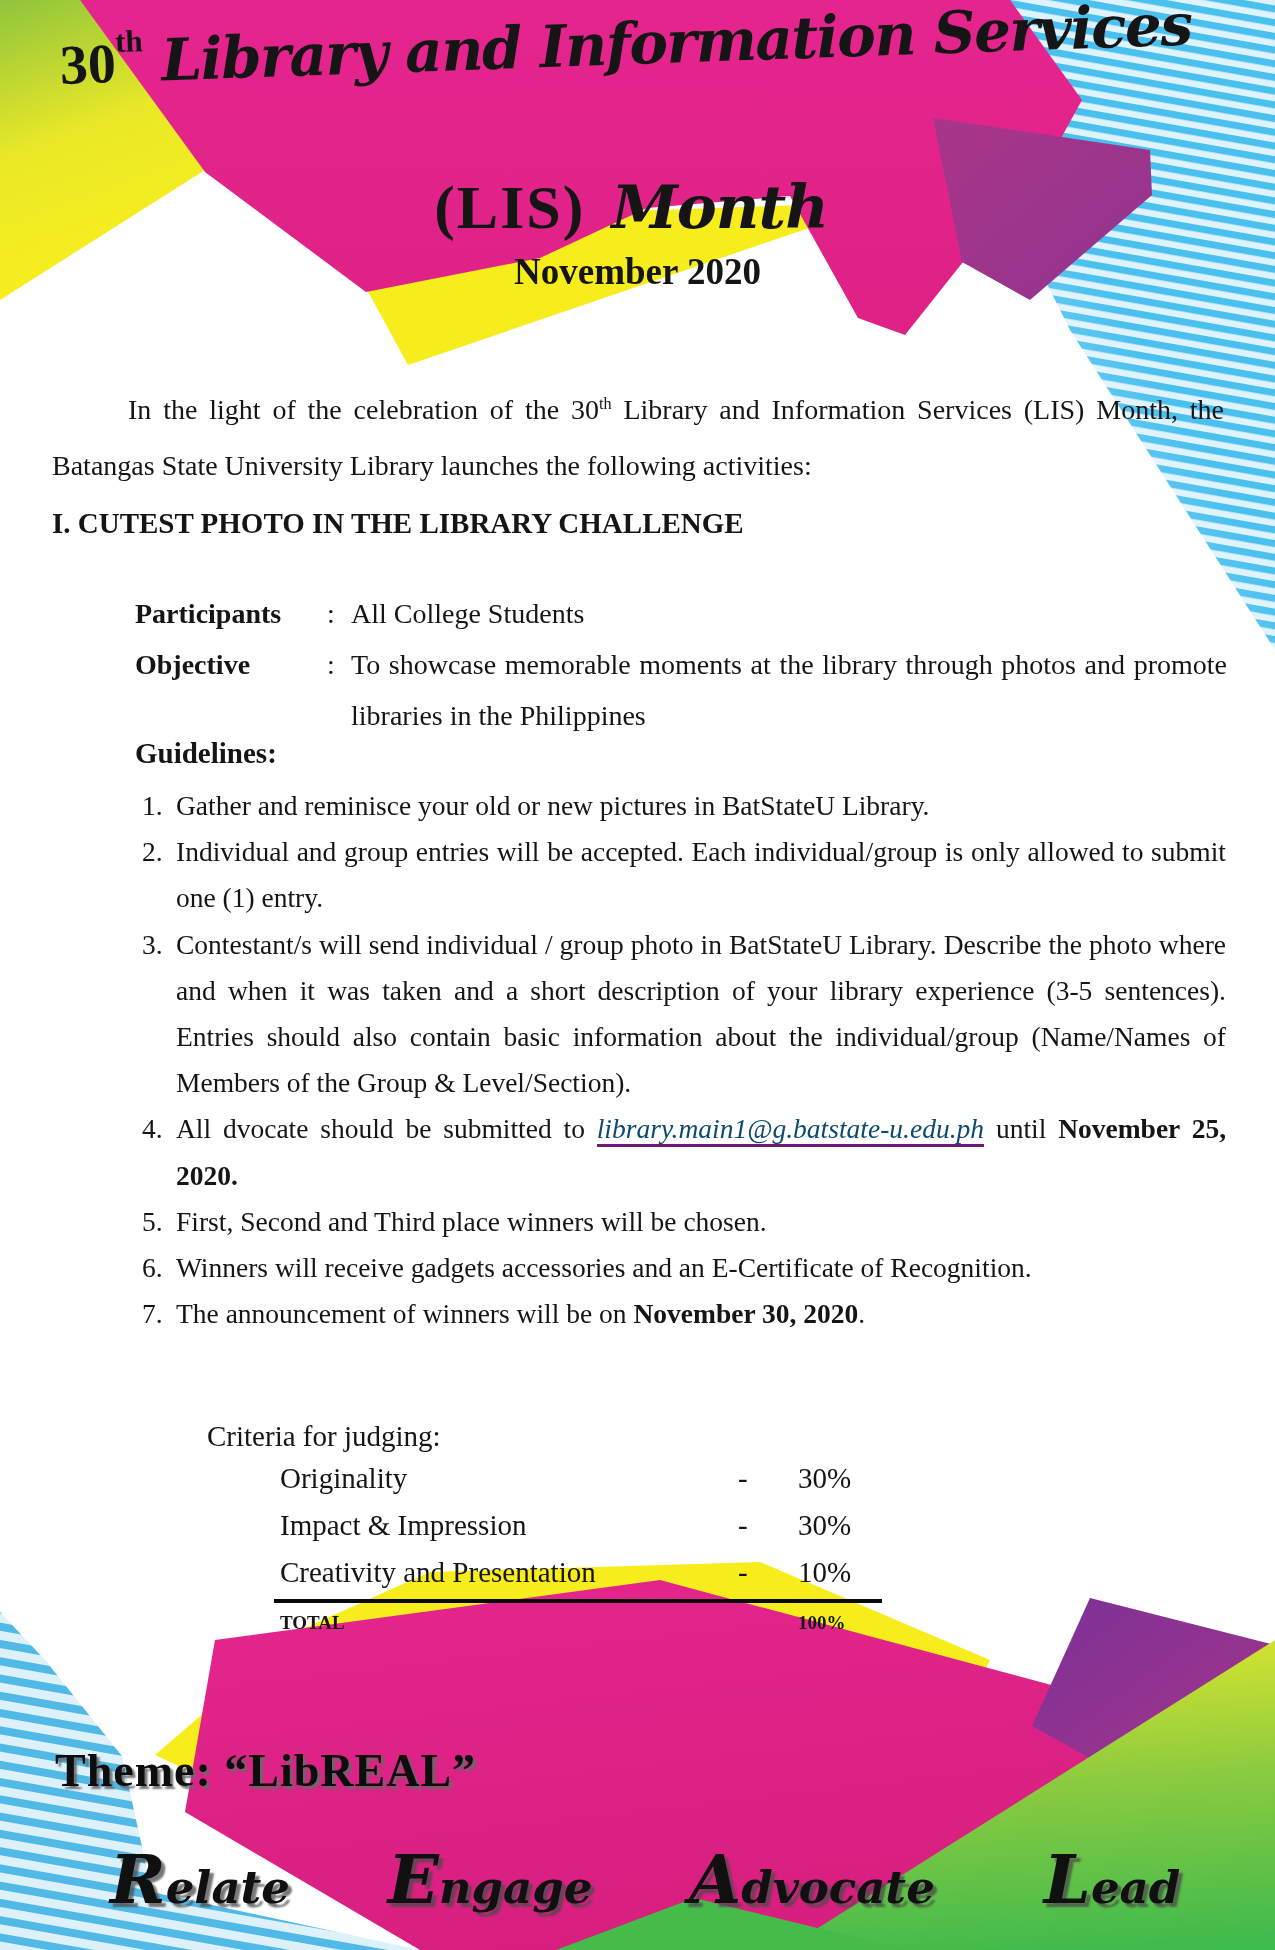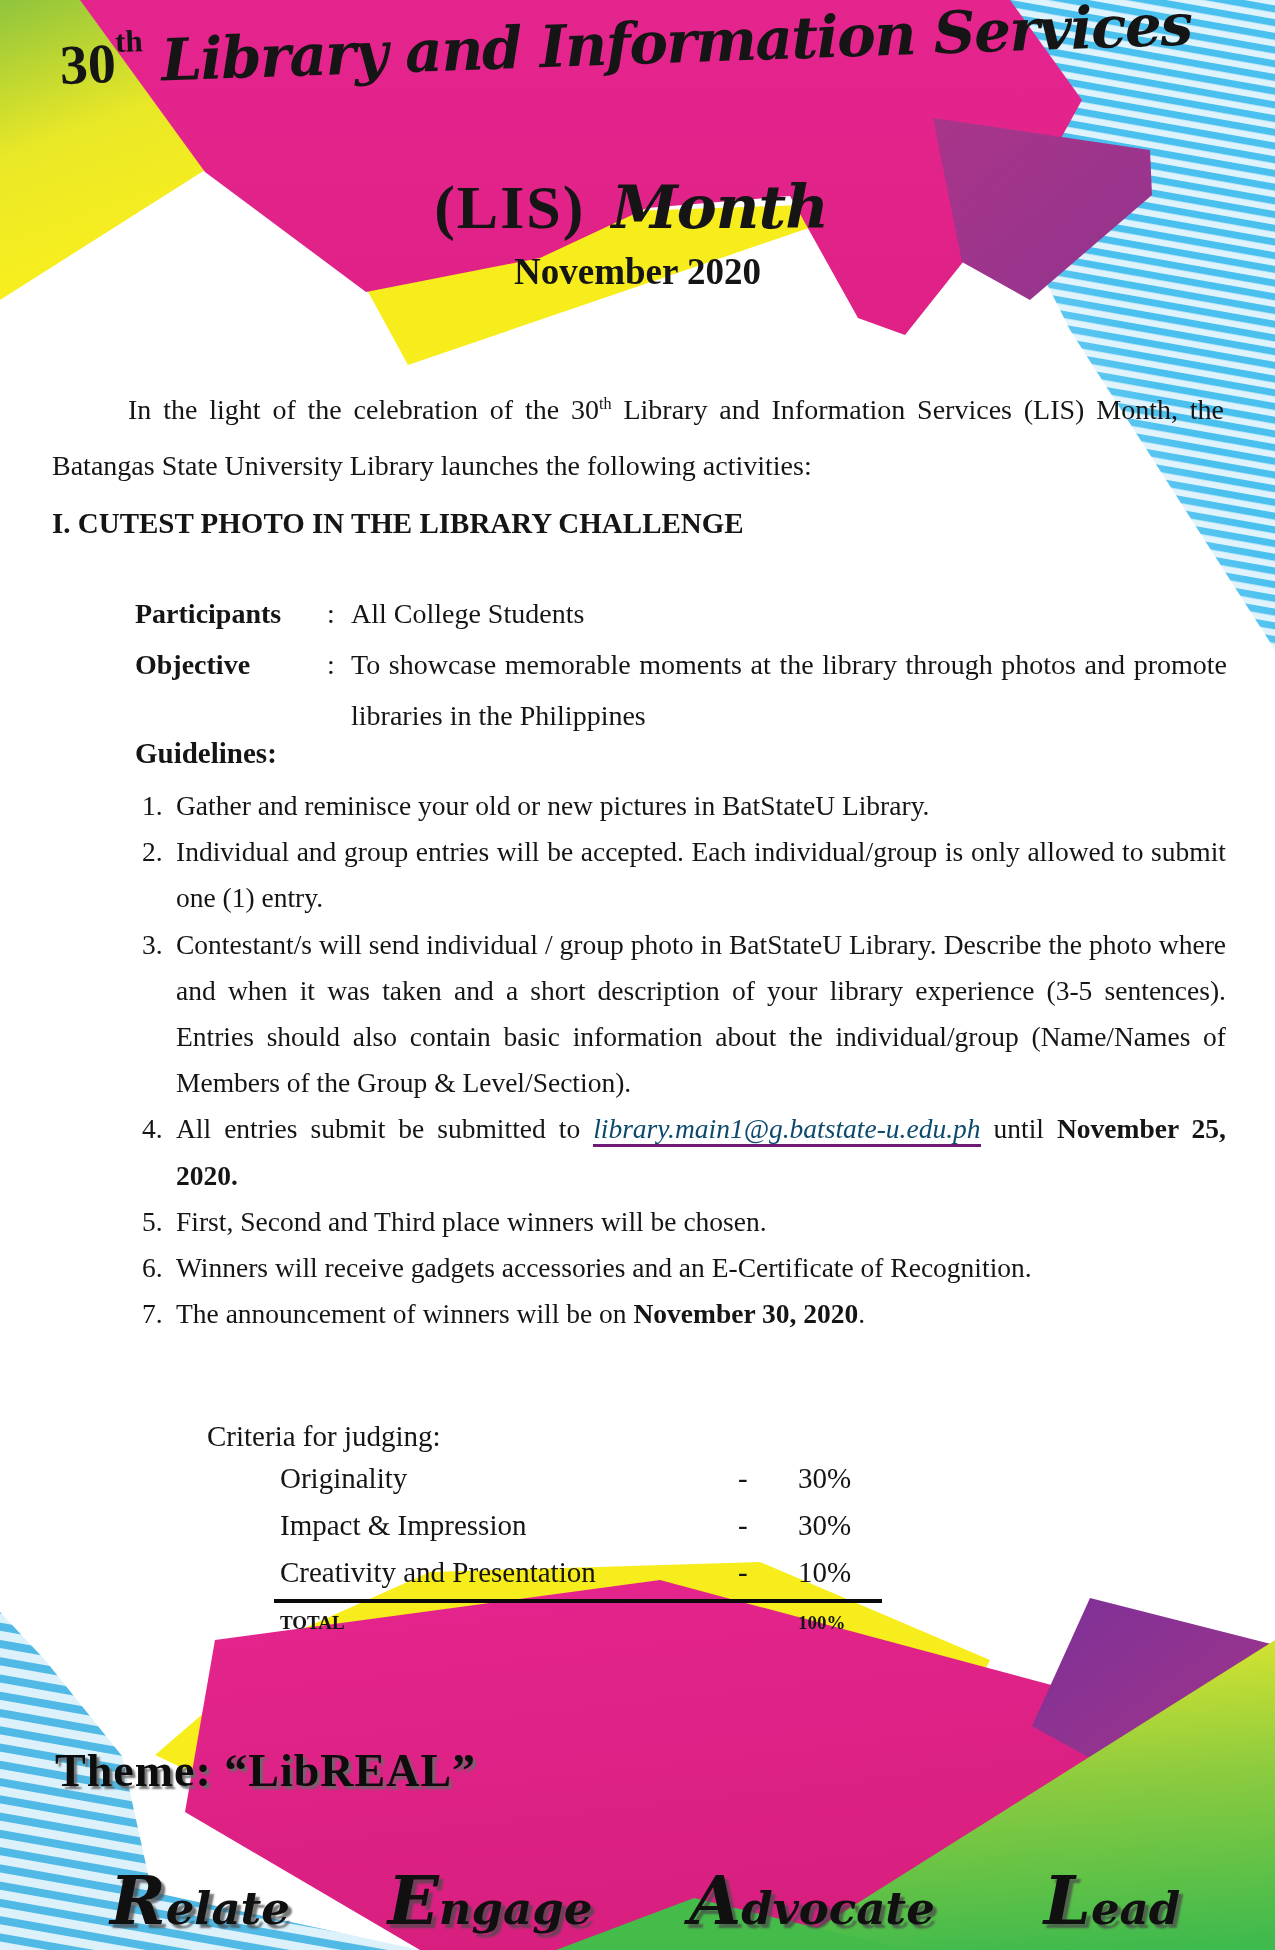--- a/index.html
+++ b/index.html
@@ -53,21 +53,21 @@
   .ctotal{position:absolute;left:280px;top:1612px;display:flex;font-size:19px;}
   .tname{width:518px;font-weight:bold;flex:none;}
   .tval{font-weight:bold;}
 
   
   .theme{position:absolute;left:55px;top:1744px;font-size:46px;font-weight:bold;
     letter-spacing:1px;color:#0d0d0d;text-shadow:3px 3px 2px rgba(105,105,105,0.9);}
   .words{position:absolute;left:0;top:0;width:1275px;height:1950px;pointer-events:none;}
   .word{position:absolute;top:1840px;transform:translateX(-50%);white-space:nowrap;
     font-family:"DejaVu Serif",serif;font-style:italic;font-weight:bold;font-size:45px;
-    color:#101010;text-shadow:4px 4px 2px rgba(75,75,75,0.75);margin-top:21px;}
+    color:#101010;text-shadow:4px 4px 2px rgba(75,75,75,0.75);}
   .word-cap{font-size:67px;}
   .w-relate{left:200px;}
   .w-engage{left:490px;}
   .w-advocate{left:812px;}
   .w-lead{left:1112px;}
 </style>
 </head>
 <body>
 
 <div class="page">
@@ -163,21 +163,21 @@
     </div>
     <div class="gitem">
       <span class="gnum">2.</span>
       <span>Individual and group entries will be accepted. Each individual/group is only allowed to submit one (1) entry.</span>
     </div>
     <div class="gitem">
       <span class="gnum">3.</span>
       <span>Contestant/s will send individual / group photo in BatStateU Library. Describe the photo where and when it was taken and a short description of your library experience (3-5 sentences). Entries should also contain basic information about the individual/group (Name/Names of Members of the Group &amp; Level/Section).</span>
     </div>
     <div class="gitem">
-      <span class="gnum">4.</span><span>All entries submit be submitted to </span><a class="email-link">library.main1@g.batstate-u.edu.ph</a><span> until </span><span class="bold">November 25, 2020.</span>
+      <span class="gnum">4.</span><span>All dvocate should be submitted to </span><a class="email-link">library.main1@g.batstate-u.edu.ph</a><span> until </span><span class="bold">November 25, 2020.</span>
     </div>
     <div class="gitem">
       <span class="gnum">5.</span>
       <span>First, Second and Third place winners will be chosen.</span>
     </div>
     <div class="gitem">
       <span class="gnum">6.</span>
       <span>Winners will receive gadgets accessories and an E-Certificate of Recognition.</span>
     </div>
     <div class="gitem">

